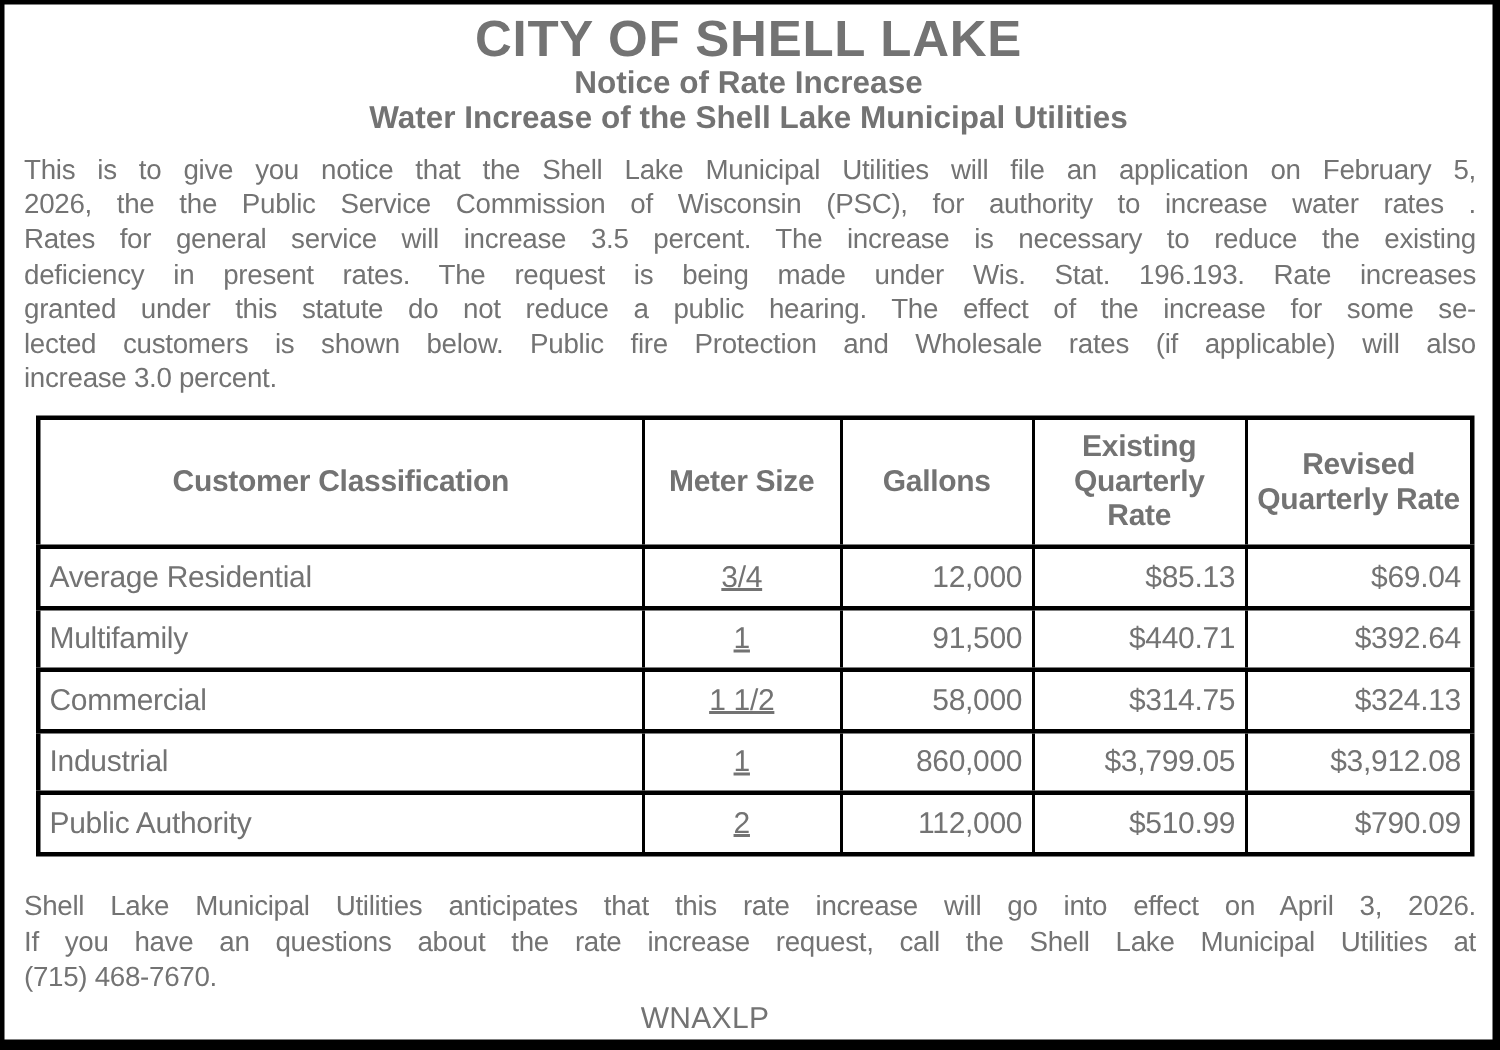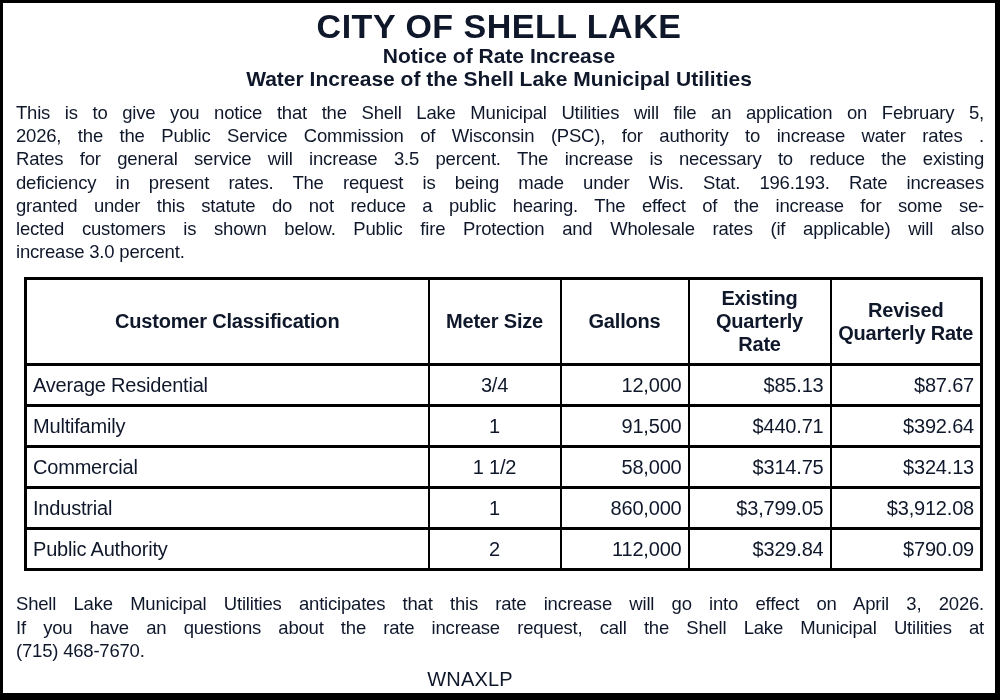--- a/index.html
+++ b/index.html
@@ -2,21 +2,21 @@
 <html><head>
 <meta charset="utf-8">
 <style>
   html, body { margin: 0; padding: 0; background: #e8e8e8; }
   .ad {
     position: relative;
     width: 1000px;
     height: 700px;
     box-sizing: border-box;
     background: #ffffff;
-    color: #0f172a;
+    color: #737373;
     border-style: solid;
     border-color: #000000;
     border-width: 3px 5px 7px 3px;
     font-family: "Liberation Sans", sans-serif;
     overflow: hidden;
   }
   .masthead { text-align: center; padding-top: 5px; }
   .masthead .title {
     font-size: 34px;
     font-weight: bold;
@@ -55,21 +55,21 @@
     font-weight: bold;
     height: 83px;
     vertical-align: middle;
     line-height: 23px;
     letter-spacing: -0.2px;
   }
   .rates tbody td { height: 38px; letter-spacing: -0.2px; }
   .h-left { text-align: center; padding-left: 7px; }
   .h-center { text-align: center; }
   .cell-left { text-align: left; padding-left: 7px; }
-  .cell-center { text-align: center; }
+  .cell-center { text-align: center; text-decoration: underline; }
   .cell-right { text-align: right; padding-right: 5px; }
   .footer-text {
     margin: 21px 11px 0 13px;
     font-size: 18.5px;
     line-height: 23.2px;
     letter-spacing: -0.2px;
   }
   .tagline {
     text-align: center;
     margin: 6px 58px 0 0;
@@ -114,21 +114,21 @@
         <th class="h-center">Existing Quarterly Rate</th>
         <th class="h-center">Revised Quarterly Rate</th>
       </tr>
     </thead>
     <tbody>
       <tr>
         <td class="cell-left">Average Residential</td>
         <td class="cell-center">3/4</td>
         <td class="cell-right">12,000</td>
         <td class="cell-right">$85.13</td>
-        <td class="cell-right">$87.67</td>
+        <td class="cell-right">$69.04</td>
       </tr>
       <tr>
         <td class="cell-left">Multifamily</td>
         <td class="cell-center">1</td>
         <td class="cell-right">91,500</td>
         <td class="cell-right">$440.71</td>
         <td class="cell-right">$392.64</td>
       </tr>
       <tr>
         <td class="cell-left">Commercial</td>
@@ -141,21 +141,21 @@
         <td class="cell-left">Industrial</td>
         <td class="cell-center">1</td>
         <td class="cell-right">860,000</td>
         <td class="cell-right">$3,799.05</td>
         <td class="cell-right">$3,912.08</td>
       </tr>
       <tr>
         <td class="cell-left">Public Authority</td>
         <td class="cell-center">2</td>
         <td class="cell-right">112,000</td>
-        <td class="cell-right">$329.84</td>
+        <td class="cell-right">$510.99</td>
         <td class="cell-right">$790.09</td>
       </tr>
     </tbody>
   </table>
 
   <div class="footer-text">
     <div class="jline">Shell Lake Municipal Utilities anticipates that this rate increase will go into effect on April 3, 2026.</div>
     <div class="jline">If you have an questions about the rate increase request, call the Shell Lake Municipal Utilities at</div>
     <div class="lastline">(715) 468-7670.</div>
   </div>

